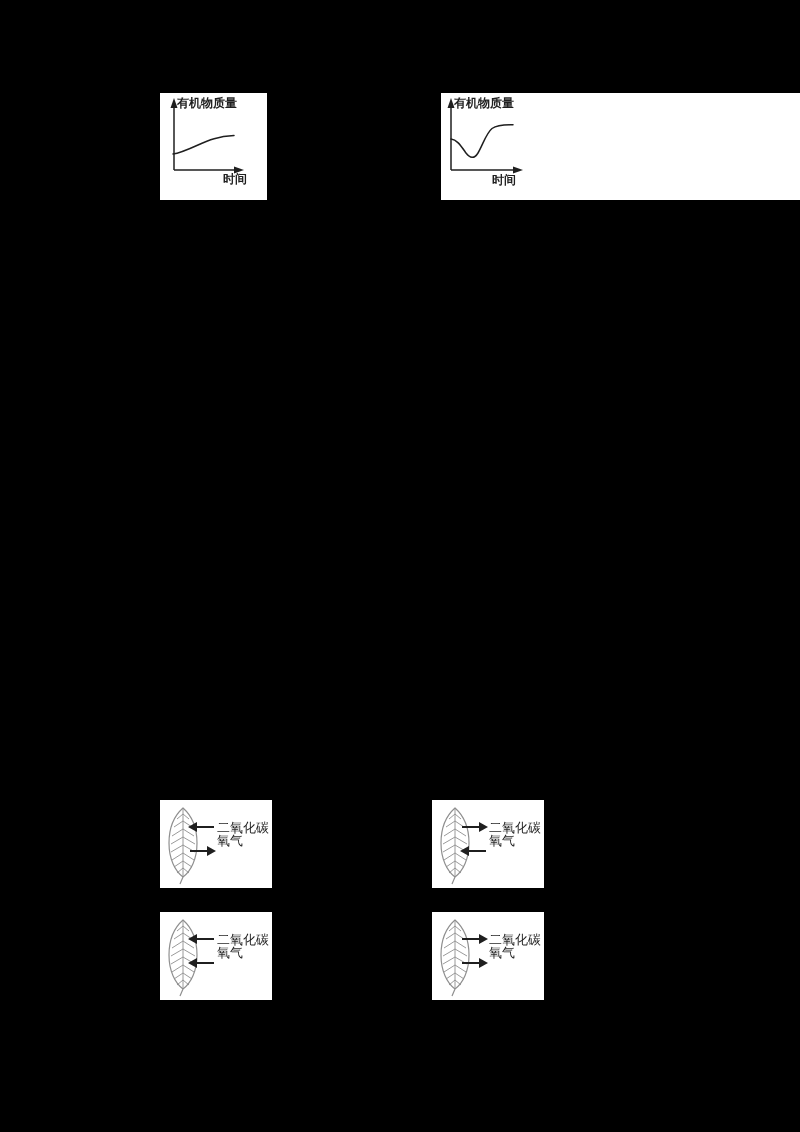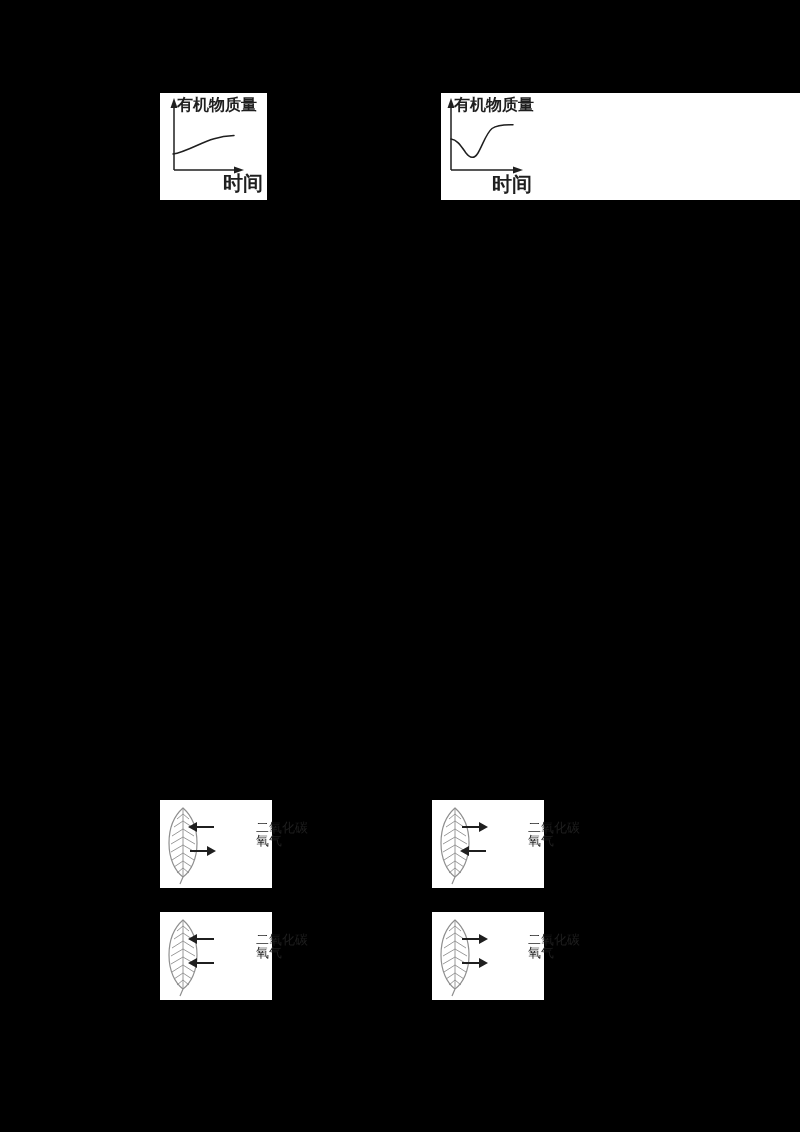--- a/index.html
+++ b/index.html
@@ -5,22 +5,22 @@
   html,body{margin:0;padding:0;background:#000;}
   .page{position:relative;width:800px;height:1132px;background:var(--bg,#000);overflow:hidden;
         font-family:"Liberation Sans",sans-serif;}
   .panel{position:absolute;background:var(--panel,#fff);}
   .chart-panel-1{left:160px;top:93px;width:107px;height:107px;}
   .chart-panel-2{left:441px;top:93px;width:359px;height:107px;}
   .chart-svg{position:absolute;left:0;top:0;width:100%;height:100%;}
   .axis{stroke:var(--ink,#1f1f1f);stroke-width:1.5;fill:none;}
   .axis-head{fill:var(--ink,#1f1f1f);}
   .curve{stroke:var(--ink,#1f1f1f);stroke-width:1.5;fill:none;stroke-linecap:round;}
-  .ylabel{position:absolute;font-size:16px;font-weight:600;color:var(--ink,#1f1f1f);line-height:1;white-space:nowrap;}
-  .xlabel{position:absolute;font-size:20px;font-weight:600;color:var(--ink,#1f1f1f);line-height:1;white-space:nowrap;}
+  .ylabel{position:absolute;font-size:12px;font-weight:600;color:var(--ink,#1f1f1f);line-height:1;white-space:nowrap;}
+  .xlabel{position:absolute;font-size:12px;font-weight:600;color:var(--ink,#1f1f1f);line-height:1;white-space:nowrap;}
   .chart-panel-1 .ylabel{left:17px;top:4px;}
   .chart-panel-1 .xlabel{left:63px;top:80px;}
   .chart-panel-2 .ylabel{left:13px;top:4px;}
   .chart-panel-2 .xlabel{left:51px;top:81px;}
 
   .leaf-panel{width:112px;height:88px;}
   .leaf-p1{left:160px;top:800px;}
   .leaf-p2{left:432px;top:800px;}
   .leaf-p3{left:160px;top:912px;}
   .leaf-p4{left:432px;top:912px;}
@@ -32,21 +32,21 @@
   .gas-arrow.a1{top:22px;}
   .gas-arrow.a2{top:46px;}
   .gas-arrow .shaft{position:absolute;top:4px;height:2px;left:0;right:0;background:var(--ink,#1f1f1f);}
   .gas-arrow .head{position:absolute;top:0;width:0;height:0;display:none;
                    border-top:5px solid transparent;border-bottom:5px solid transparent;}
   .gas-arrow[data-dir="in"] .head.left{display:block;left:-2px;border-right:9px solid var(--ink,#1f1f1f);}
   .gas-arrow[data-dir="in"] .shaft{left:6px;}
   .gas-arrow[data-dir="out"] .head.right{display:block;right:-2px;border-left:9px solid var(--ink,#1f1f1f);}
   .gas-arrow[data-dir="out"] .shaft{right:6px;}
   .gas-label{position:absolute;left:57px;font-size:13px;font-weight:500;color:var(--ink,#1f1f1f);
-             line-height:1;white-space:nowrap;margin-left:39px;}
+             line-height:1;white-space:nowrap;}
   .gas-label.l1{top:21px;}
   .gas-label.l2{top:34px;}
 </style>
 </head>
 <body>
 
 <div class="page">
 
   <section class="panel chart-panel-1">
     <svg class="chart-svg" viewBox="0 0 107 107">

